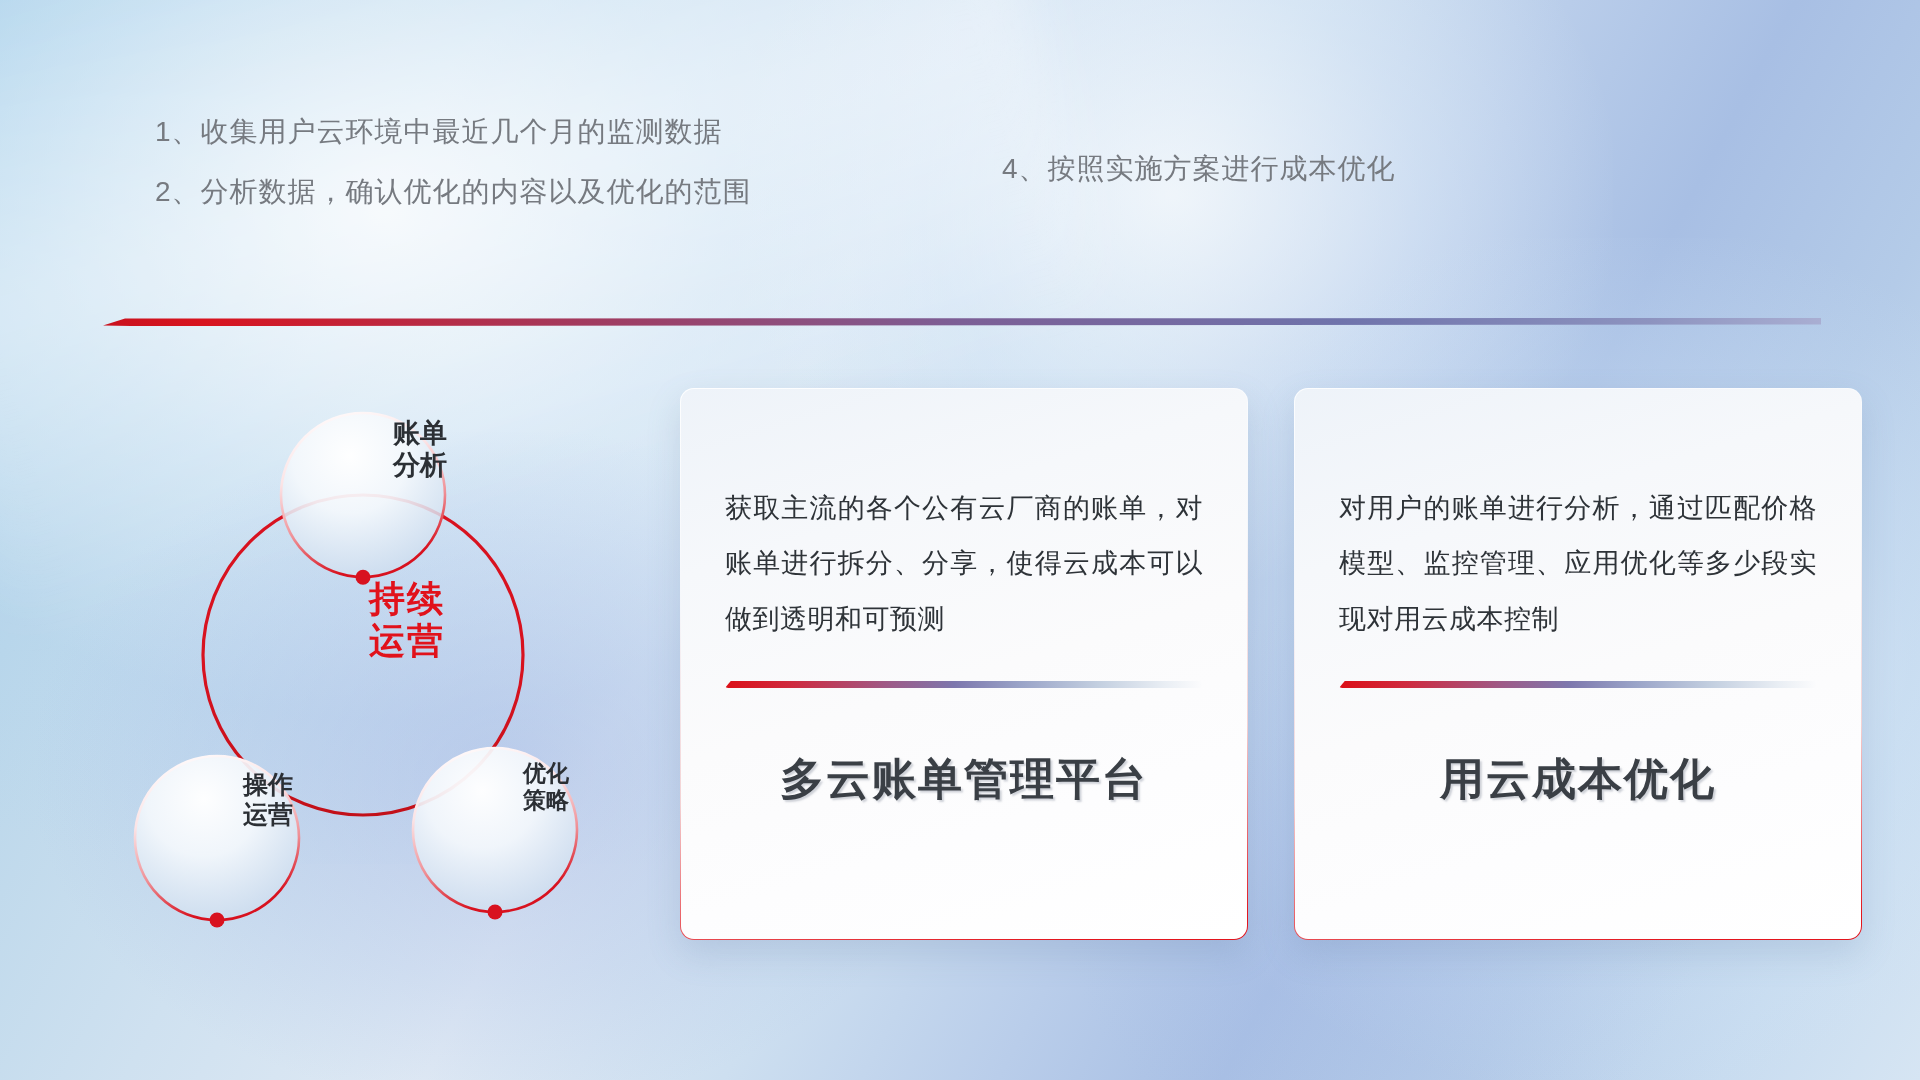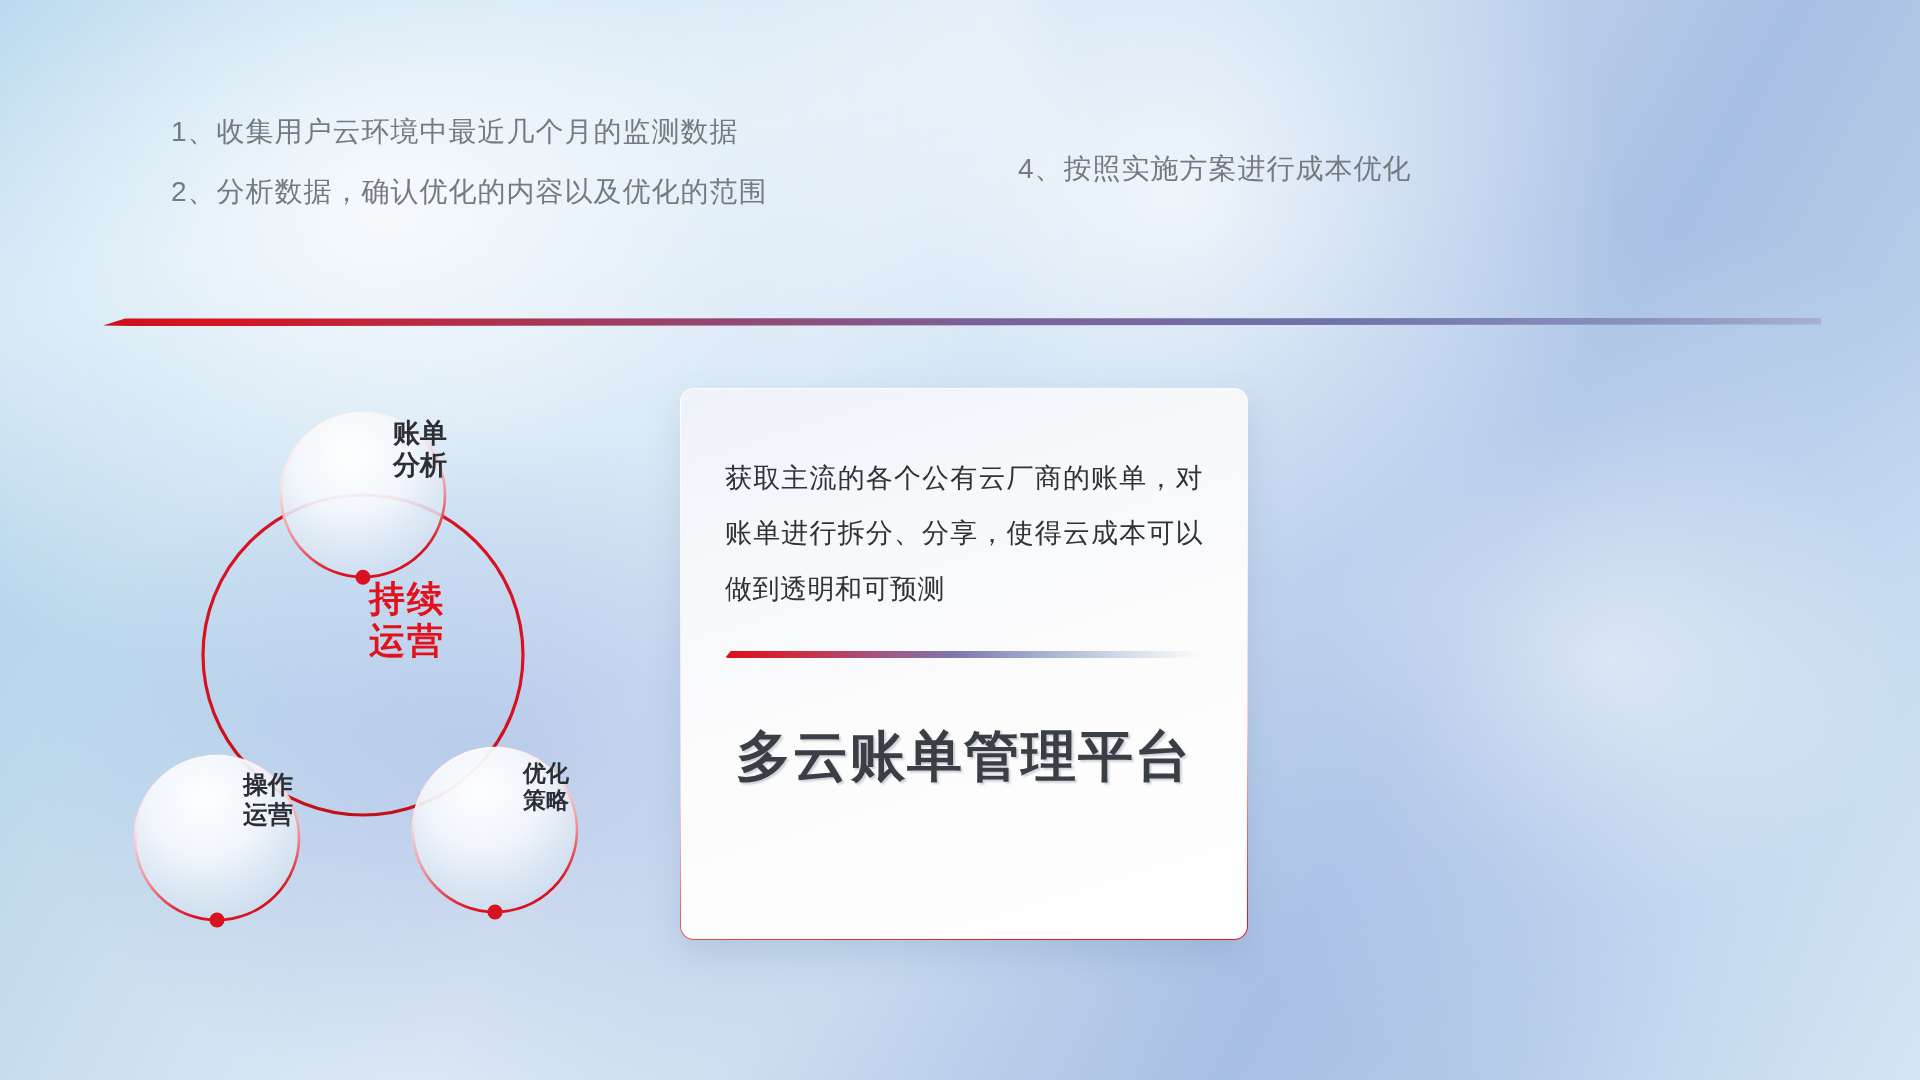--- a/index.html
+++ b/index.html
@@ -91,21 +91,20 @@
     filter: blur(26px);
   }
 
   
   .list-col {
     position: absolute;
     color: #767a80;
     font-size: 28px;
     letter-spacing: 1px;
     white-space: nowrap;
-    margin-left: 16px;
   }
   .list-col.left  { left: 155px; top: 118px; }
   .list-col.right { left: 1002px; top: 155px; }
   .list-item { line-height: 1.0; margin-bottom: 32px; }
 
   
   .divider {
     position: absolute;
     left: 103px;
     top: 318px;
@@ -155,21 +154,21 @@
         rgba(246,210,210,0.95) 66%,
         #e3151d 96%,
         #e3151d 100%);
     box-shadow: 0 14px 34px rgba(96,124,166,0.20);
   }
   .card-inner {
     width: 100%;
     height: 100%;
     border-radius: 13px;
     box-sizing: border-box;
-    padding: 62px 44px 0 44px;
+    padding: 92px 44px 0 44px;
     background: linear-gradient(163deg,
         #eef3f9 0%,
         #f6f8fb 26%,
         #fbfbfc 52%,
         #fdfdfe 74%,
         #ffffff 100%);
     display: flex;
     flex-direction: column;
   }
   #card-1 { left: 680px; }
@@ -194,21 +193,21 @@
         #9e5a87 34%,
         #7d77ad 48%,
         #9aa4c8 62%,
         #c3cfe0 78%,
         #e9eef4 92%,
         rgba(255,255,255,0) 100%);
     clip-path: polygon(1.2% 0, 100% 0, 100% 100%, 0 100%);
   }
   .card-title {
     margin-top: 62px;
-    font-size: 55px;
+    font-size: 44px;
     font-weight: bold;
     color: #3a3f45;
     letter-spacing: 2px;
     text-align: center;
     text-shadow: 2px 2px 2px rgba(120,130,145,0.35);
   }
 </style>
 </head>
 <body>
 
@@ -293,14 +292,21 @@
   </div>
 
   <div class="card" id="card-1">
     <div class="card-inner">
       <div class="card-body">获取主流的各个公有云厂商的账单，对账单进行拆分、分享，使得云成本可以做到透明和可预测</div>
       <div class="card-rule"></div>
       <div class="card-title">多云账单管理平台</div>
     </div>
   </div>
 
+  <div class="card" id="card-2">
+    <div class="card-inner">
+      <div class="card-body">对用户的账单进行分析，通过匹配价格模型、监控管理、应用优化等多少段实现对用云成本控制</div>
+      <div class="card-rule"></div>
+      <div class="card-title">用云成本优化</div>
+    </div>
+  </div>
 
 </div>
 
 </body></html>

